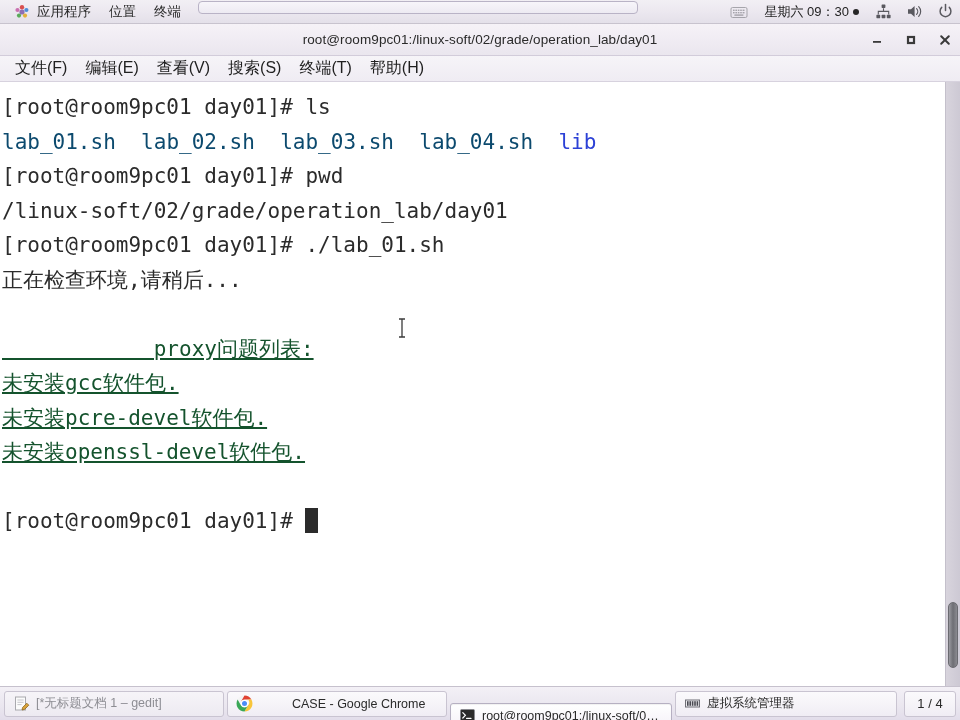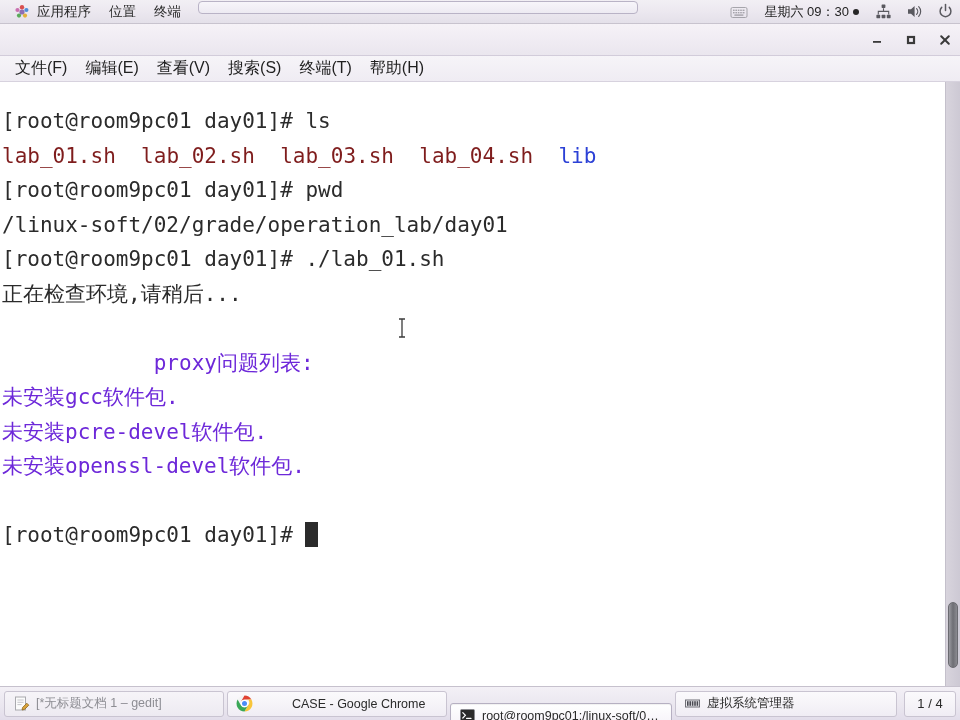--- a/index.html
+++ b/index.html
@@ -90,34 +90,34 @@
   }
 
   
   .terminal {
     position: relative;
     width: 960px; height: 604px;
     background: #ffffff;
     overflow: hidden;
   }
   .term-text {
-    position: absolute; left: 0; top: 16px;
+    position: absolute; left: 0; top: 2px;
     width: 935px;
     padding: 6px 0 0 2px;
     font-family: "DejaVu Sans Mono", "Liberation Mono", monospace;
     font-size: 21px;
     line-height: 34.5px;
     color: #2b2b2b;
     white-space: pre;
     letter-spacing: 0px;
   }
   .ln { height: 34.5px; white-space: pre; }
-  .c-green { color: #7f1d1d; }
+  .c-green { color: #0c4a6e; }
   .c-blue  { color: #2c41d6; }
-  .c-red   { color: #6d28d9; }
+  .c-red   { color: #14532d; text-decoration: underline; }
   .cursor-block {
     display: inline-block;
     width: 13px; height: 25px;
     background: #2b2b2b;
     vertical-align: -5px;
   }
   
   .ibeam {
     position: absolute; left: 398px; top: 236px;
     width: 9px; height: 20px; pointer-events: none;
@@ -254,20 +254,21 @@
           <path d="M4.7 4.4a5.4 5.4 0 1 0 7.6 0" stroke="#3a3a40" stroke-width="1.5" fill="none" stroke-linecap="round"></path>
           <line x1="8.5" y1="1.6" x2="8.5" y2="7.6" stroke="#3a3a40" stroke-width="1.5" stroke-linecap="round"></line>
         </svg>
       </span>
     </div>
   </div>
 
   <div class="window">
 
     <div class="titlebar">
+      <div class="title-text">root@room9pc01:/linux-soft/02/grade/operation_lab/day01</div>
       <div class="win-buttons">
         <div class="win-btn">
           <svg width="14" height="14" viewBox="0 0 14 14">
               <rect x="3" y="8" width="8" height="1.8" fill="#3a3a3a"></rect>
             </svg>
         </div>
         <div class="win-btn">
           <svg width="14" height="14" viewBox="0 0 14 14">
               <rect x="4" y="4" width="6" height="6" fill="none" stroke="#3a3a3a" stroke-width="2.2"></rect>
             </svg>

